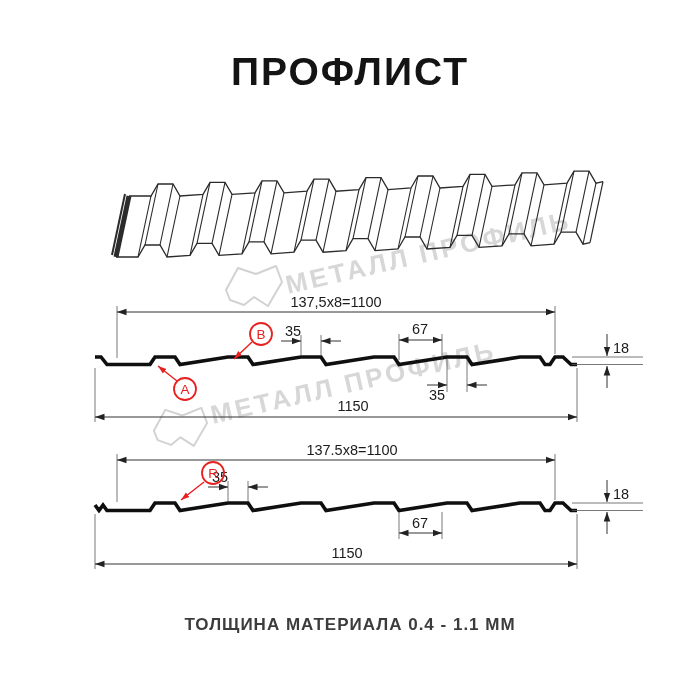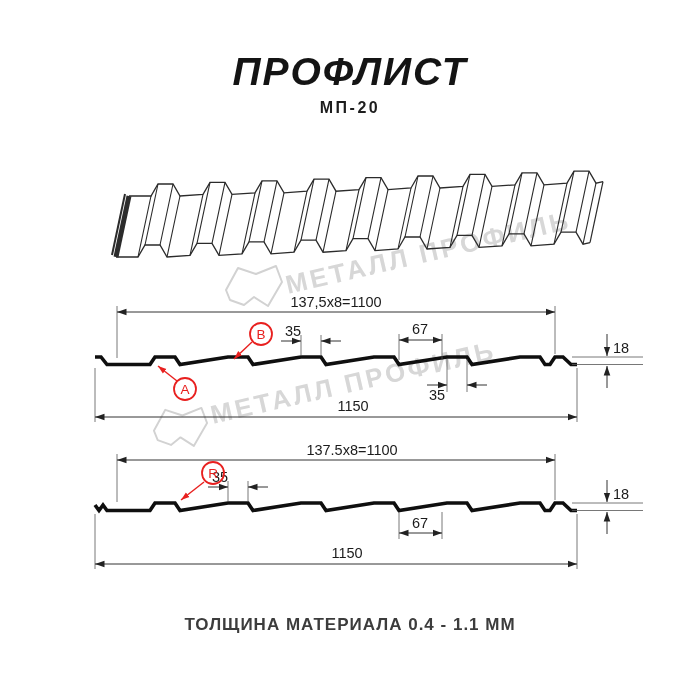--- a/index.html
+++ b/index.html
@@ -1,20 +1,20 @@
 <!DOCTYPE html>
 <html><head>
 <meta charset="utf-8">
 <style>
   html,body{margin:0;padding:0;}
   body{width:700px;height:700px;background:#ffffff;position:relative;overflow:hidden;
        font-family:"Liberation Sans", sans-serif;}
   .page{position:absolute;inset:0;}
   .title{position:absolute;top:50px;left:0;width:100%;text-align:center;
-         font-size:39px;font-weight:800;letter-spacing:2px;color:#141414;font-style:italic;}
+         font-size:39px;font-weight:800;letter-spacing:2px;color:#141414;}
   .subtitle{position:absolute;top:99px;left:0;width:100%;text-align:center;
          font-size:16px;font-weight:600;letter-spacing:2.5px;color:#1d1d1d;}
   .footer{position:absolute;top:615px;left:0;width:100%;text-align:center;
          font-size:17px;font-weight:700;letter-spacing:1px;color:#3c3c3c;}
   svg.draw{position:absolute;left:0;top:0;width:700px;height:700px;}
   svg text{font-family:"Liberation Sans", sans-serif;fill:#1b1b1b;}
   .dimtxt{font-size:14.5px;}
   .prof{fill:none;stroke:#0f0f0f;stroke-width:3.6;stroke-linejoin:miter;}
   .dimline{stroke:#333;stroke-width:1;fill:none;}
   .extline{stroke:#555;stroke-width:0.8;fill:none;}
@@ -23,21 +23,20 @@
   .wm-logo{fill:none;stroke:#d2d2d2;stroke-width:2;stroke-linejoin:round;}
   .redlbl{stroke:#e8201f;fill:none;stroke-width:1.8;}
   .redtxt{font-size:13.5px;fill:#e8201f;font-weight:400;}
 </style>
 </head>
 <body>
 
 <div class="page">
 
   <div class="title">ПРОФЛИСТ</div>
-  <div class="subtitle">МП-20</div>
 
   <svg class="draw" viewBox="0 0 700 700">
     <defs>
       <marker id="mB" markerWidth="11" markerHeight="9" refX="9.5" refY="4" orient="auto-start-reverse" markerUnits="userSpaceOnUse">
         <path d="M0,0.7 L9.5,4 L0,7.3 Z" fill="#222"></path>
       </marker>
       <marker id="mR" markerWidth="10" markerHeight="8" refX="8.5" refY="3.5" orient="auto-start-reverse" markerUnits="userSpaceOnUse">
         <path d="M0,0.6 L8.5,3.5 L0,6.4 Z" fill="#e8201f"></path>
       </marker>
     </defs>

